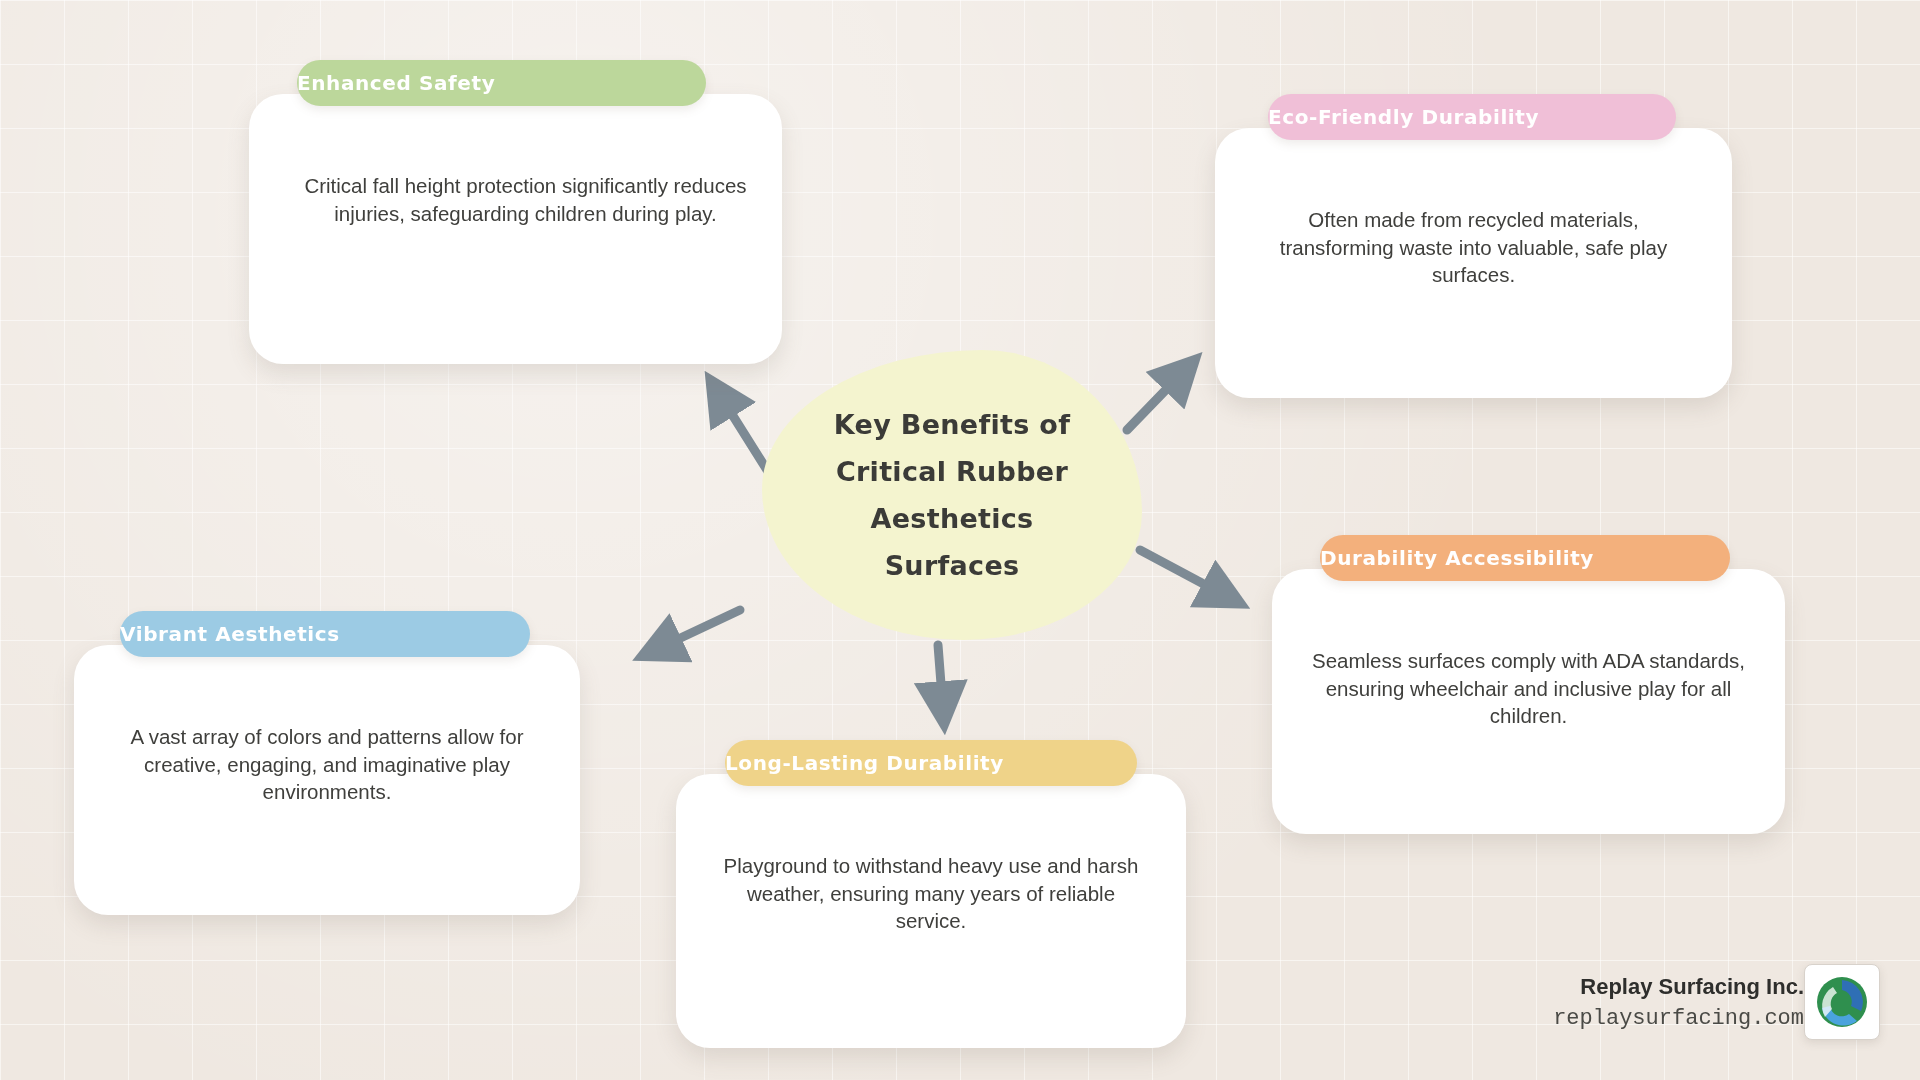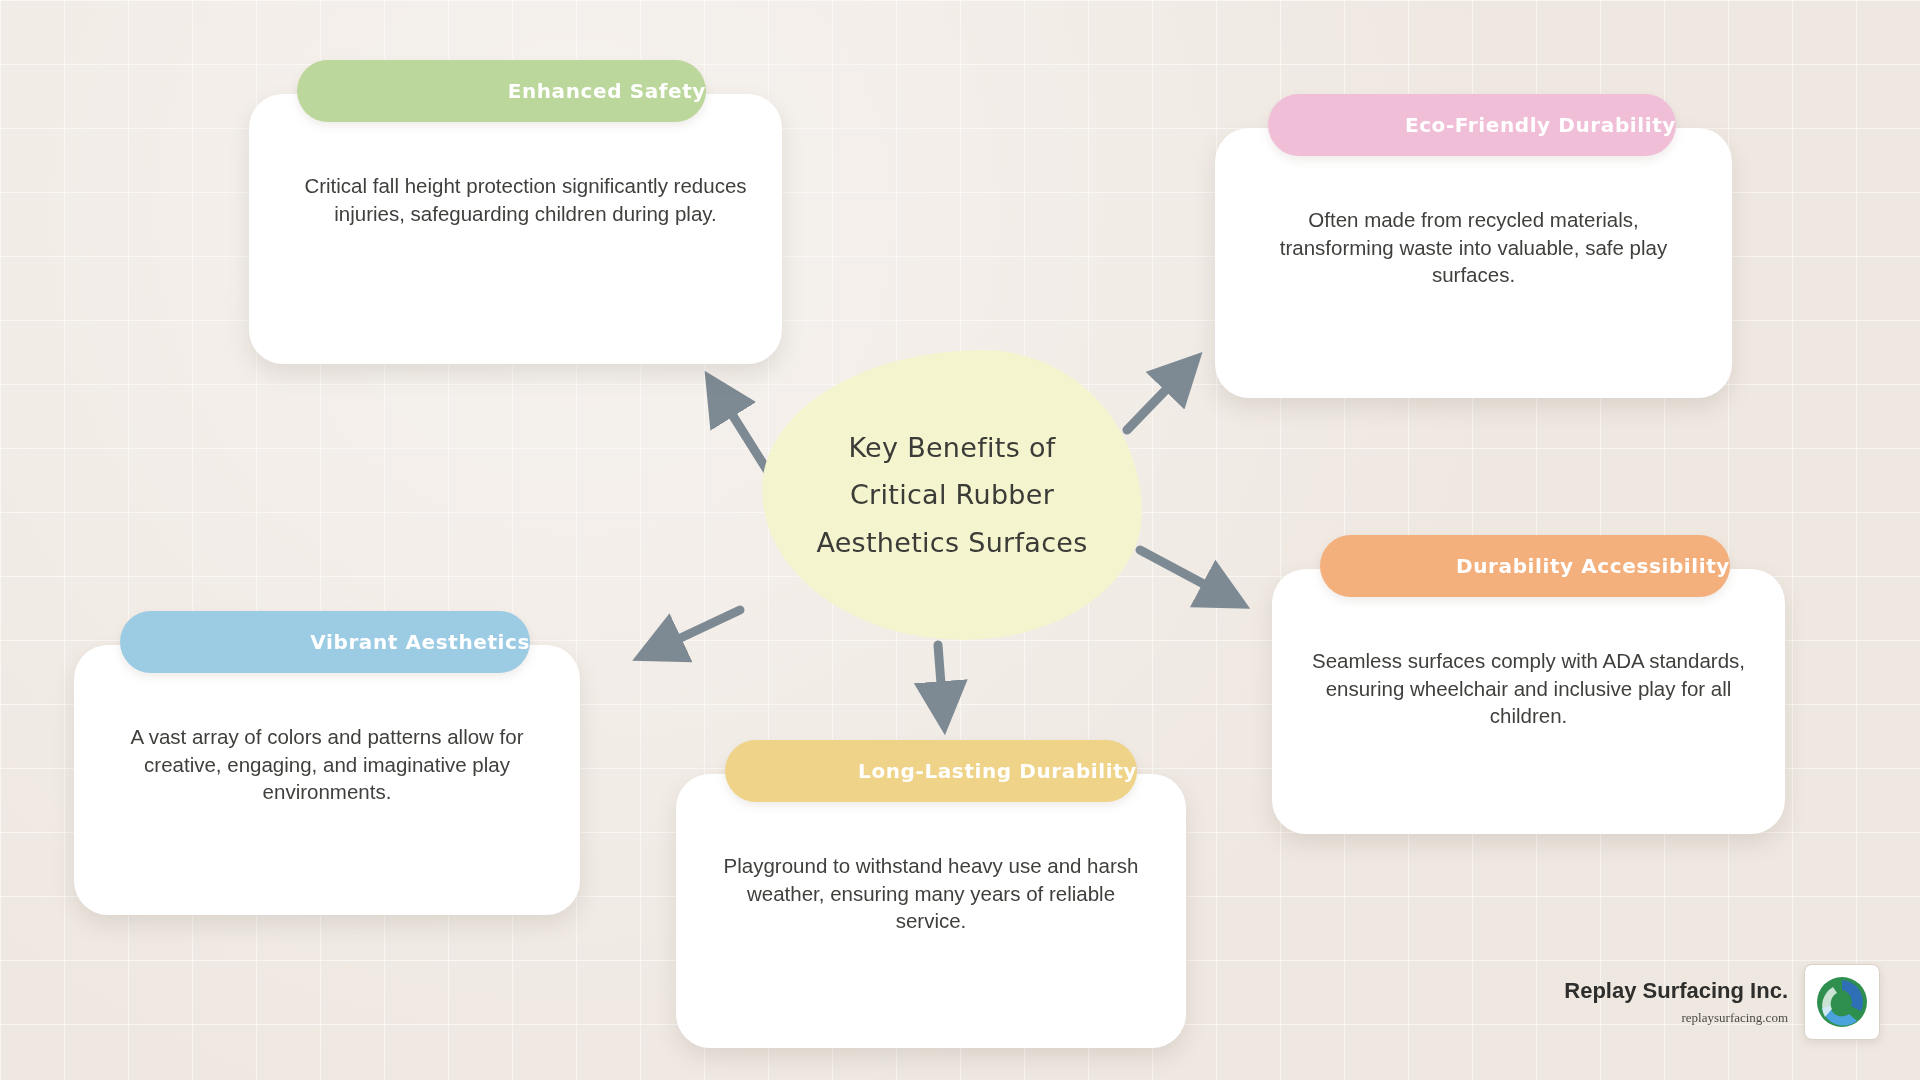--- a/index.html
+++ b/index.html
@@ -40,21 +40,21 @@
     position: absolute;
     inset: 0;
     background: #f4f4cf;
     border-radius: 58% 42% 47% 53% / 48% 56% 44% 52%;
   }
   #center-text {
     position: relative;
     text-align: center;
     color: #3b3b38;
     font-size: 27px;
-    font-weight: normal;
+    font-weight: bold;
     line-height: 1.75;
     letter-spacing: 0.3px;
     font-family: "DejaVu Sans", sans-serif;
     width: 300px;
   }
 
   
   .card {
     position: absolute;
     box-sizing: border-box;
@@ -64,25 +64,25 @@
     left: 0;
     top: 34px;
     width: 100%;
     background: #ffffff;
     border-radius: 34px;
     box-shadow: 0 10px 22px rgba(120, 105, 95, 0.16);
   }
   .card-header {
     position: absolute;
     top: 0;
-    height: 62px;
+    height: 46px;
     border-radius: 31px;
     display: flex;
     align-items: center;
-    justify-content: flex-end;
+    justify-content: flex-start;
     box-shadow: 0 4px 10px rgba(120, 105, 95, 0.13);
   }
   .card-header span {
     color: #ffffff;
     font-size: 20px;
     font-weight: bold;
     letter-spacing: 0.6px;
     font-family: "DejaVu Sans", sans-serif;
     white-space: nowrap;
   }
@@ -125,34 +125,33 @@
     pointer-events: none;
   }
 
   
   #brand {
     position: absolute;
     right: 40px;
     bottom: 40px;
     display: flex;
     align-items: center;
-    gap: 16px;
   }
   #brand-text { text-align: right; }
   #brand-name {
     font-size: 22px;
     font-weight: bold;
     color: #2e2e2c;
     font-family: "Liberation Sans", sans-serif;
   }
   #brand-url {
-    font-size: 13px;
+    font-size: 22px;
     color: #4a4a46;
     margin-top: 6px;
-    font-family: Liberation Serif, serif;
+    font-family: Liberation Mono, monospace;
   }
   #brand-logo {
     width: 74px;
     height: 74px;
     background: #ffffff;
     border: 1px solid #d8d2cb;
     border-radius: 8px;
     display: flex;
     align-items: center;
     justify-content: center;

